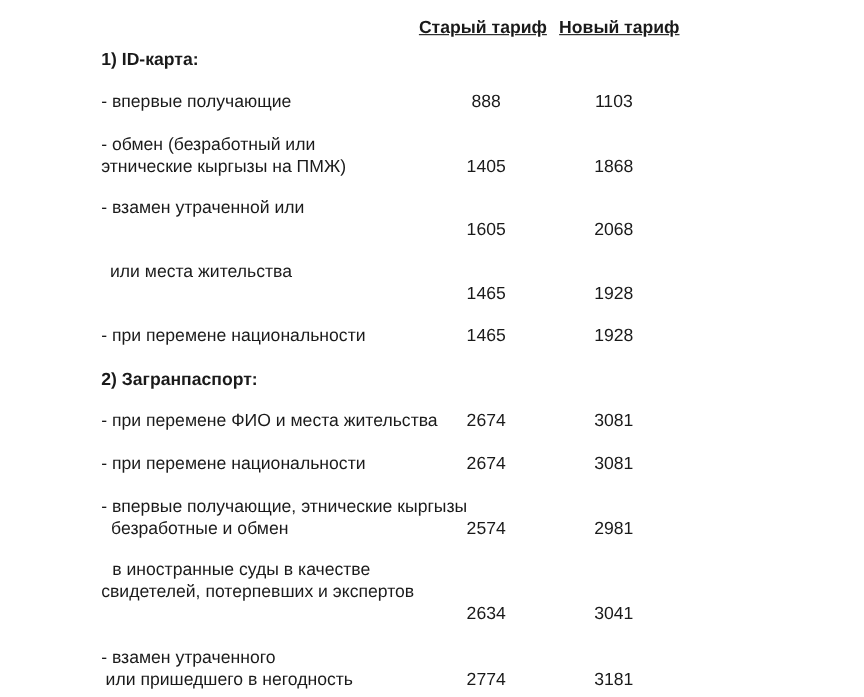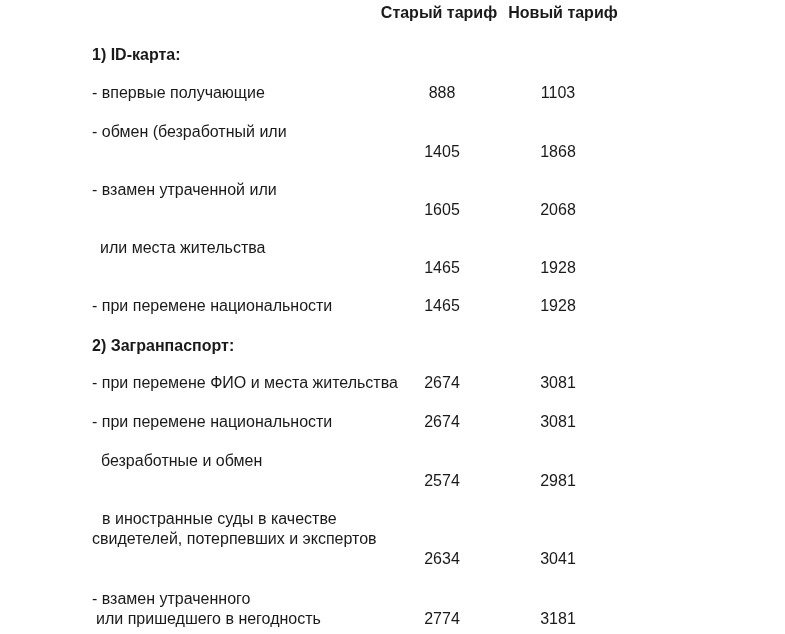--- a/index.html
+++ b/index.html
@@ -7,23 +7,23 @@
     position:relative;
     width:785px;height:634px;
     background:#ffffff;
     color:#1a1a1a;
     font-family:"Liberation Sans","DejaVu Sans",sans-serif;
     font-size:16px;
     line-height:20px;
     overflow:hidden;
   }
   .colhead{
-    position:absolute;top:3px;
+    position:absolute;top:16px;
     transform:translateX(-50%);
-    font-weight:700;white-space:nowrap;
+    font-weight:700;white-space:nowrap;text-decoration:underline;
   }
   .colhead.old{left:439px;}
   .colhead.new{left:563px;}
   .sect{
     position:absolute;left:92px;
     font-weight:700;white-space:nowrap;
   }
   .row{position:absolute;left:0;width:100%;height:0;}
   .label{position:absolute;left:92px;top:0;}
   .label .line{white-space:nowrap;height:20px;}
@@ -49,20 +49,21 @@
     <div class="label">
       <div class="line">- впервые получающие</div>
     </div>
     <div class="val old" style="top:0">888</div>
     <div class="val new" style="top:0">1103</div>
   </div>
 
   <div class="row" style="top:122px">
     <div class="label">
       <div class="line">- обмен (безработный или</div>
+      <div class="line">этнические кыргызы на ПМЖ)</div>
     </div>
     <div class="val old" style="top:20px">1405</div>
     <div class="val new" style="top:20px">1868</div>
   </div>
 
   <div class="row" style="top:180px">
     <div class="label">
       <div class="line">- взамен утраченной или</div>
     </div>
     <div class="val old" style="top:20px">1605</div>
@@ -98,20 +99,21 @@
   <div class="row" style="top:412px">
     <div class="label">
       <div class="line">- при перемене национальности</div>
     </div>
     <div class="val old" style="top:0">2674</div>
     <div class="val new" style="top:0">3081</div>
   </div>
 
   <div class="row" style="top:451px">
     <div class="label">
+      <div class="line">- впервые получающие, этнические кыргызы</div>
       <div class="line" style="margin-left:9px">безработные и обмен</div>
     </div>
     <div class="val old" style="top:20px">2574</div>
     <div class="val new" style="top:20px">2981</div>
   </div>
 
   <div class="row" style="top:509px">
     <div class="label">
       <div class="line" style="margin-left:10px">в иностранные суды в качестве</div>
       <div class="line" style="margin-left:0">свидетелей, потерпевших и экспертов</div>

